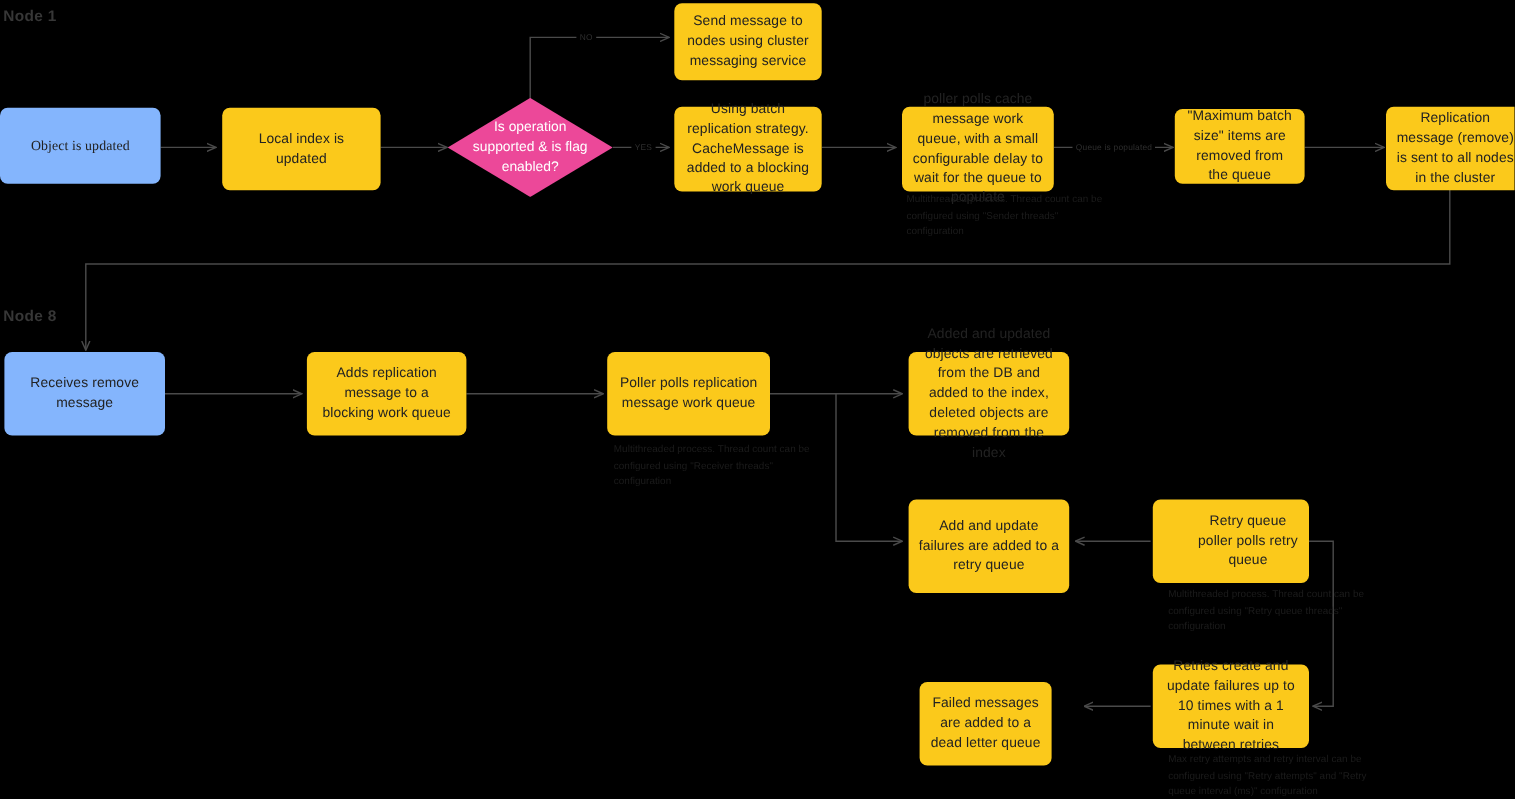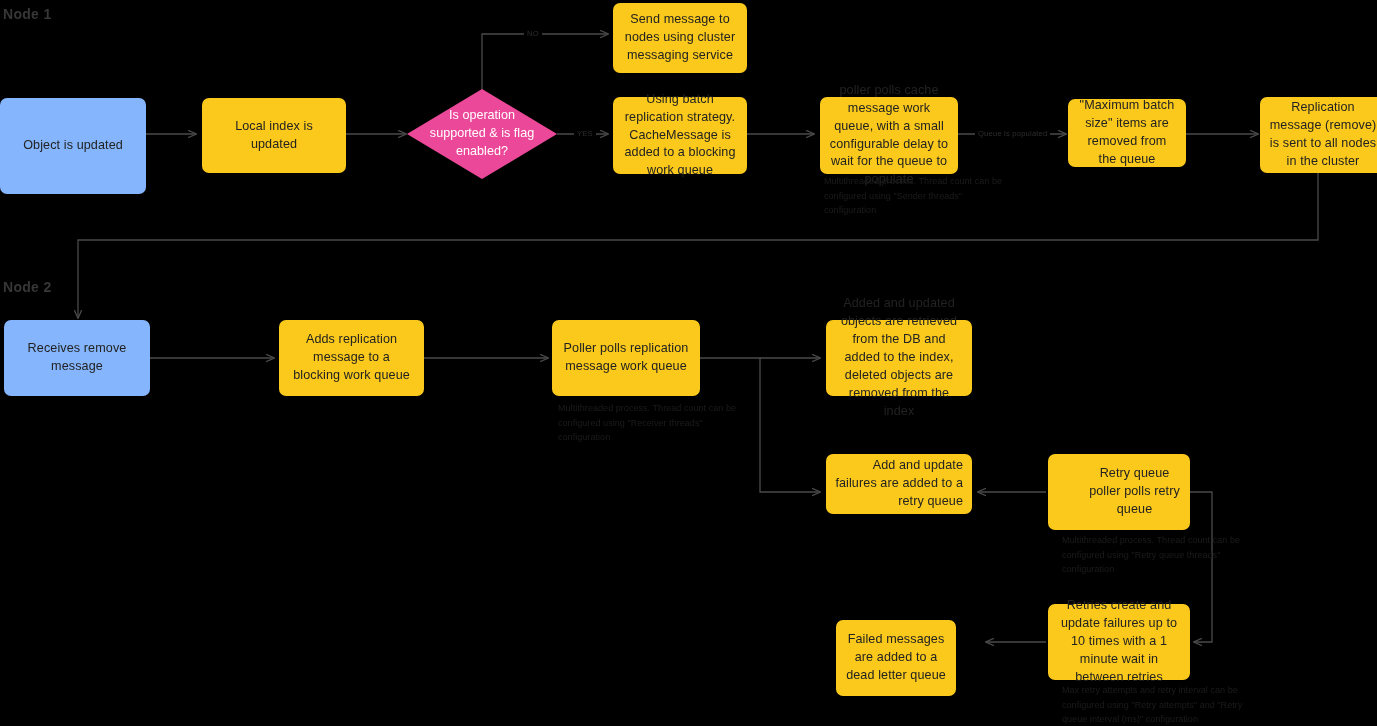--- a/index.html
+++ b/index.html
@@ -119,23 +119,23 @@
 
       <path d="M1046,492 L978,492" marker-end="url(#ah)"></path>
 
       <path d="M1190,492 L1212,492 L1212,642 L1194,642" marker-end="url(#ah)"></path>
 
       <path d="M1046,642 L986,642" marker-end="url(#ah)"></path>
     </g>
   </svg>
 
   <div class="swim-label" style="left:3px; top:6px;">Node 1</div>
-  <div class="swim-label" style="left:3px; top:279px;">Node 2</div>
+  <div class="swim-label" style="left:3px; top:279px;">Node 8</div>
 
-  <div class="node blue" style="left:0px; top:98px; width:146px; height:96px;">Object is updated</div>
+  <div class="node blue" style="left:0px; top:98px; width:146px; height:69px;font-family:Liberation Serif, serif;">Object is updated</div>
 
   <div class="node yellow" style="left:202px; top:98px; width:144px; height:75px;">Local index is updated</div>
 
   <div class="diamond" style="left:407px; top:89px; width:150px; height:90px;">Is operation supported &amp; is flag enabled?</div>
 
   <div class="node yellow" style="left:613px; top:3px; width:134px; height:70px;">Send message to nodes using cluster messaging service</div>
 
   <div class="node yellow" style="left:613px; top:97px; width:134px; height:77px;">Using batch replication strategy. CacheMessage is added to a blocking work queue</div>
 
   <div class="node yellow" style="left:820px; top:97px; width:138px; height:77px;">poller polls cache message work queue, with a small configurable delay to wait for the queue to populate</div>
@@ -149,21 +149,21 @@
   <div class="node blue" style="left:4px; top:320px; width:146px; height:76px;">Receives remove message</div>
 
   <div class="node yellow" style="left:279px; top:320px; width:145px; height:76px;">Adds replication message to a blocking work queue</div>
 
   <div class="node yellow" style="left:552px; top:320px; width:148px; height:76px;">Poller polls replication message work queue</div>
 
   <div class="note" style="left:558px; top:401px;">Multithreaded process. Thread count can be configured using "Receiver threads" configuration</div>
 
   <div class="node yellow" style="left:826px; top:320px; width:146px; height:76px;">Added and updated objects are retrieved from the DB and added to the index, deleted objects are removed from the index</div>
 
-  <div class="node yellow" style="left:826px; top:454px; width:146px; height:60px;text-align:right;">Add and update failures are added to a retry queue</div>
+  <div class="node yellow" style="left:826px; top:454px; width:146px; height:85px;">Add and update failures are added to a retry queue</div>
 
   <div class="node yellow" style="left:1048px; top:454px; width:142px; height:76px;padding-left:40px;">Retry queue poller polls retry queue</div>
 
   <div class="note" style="left:1062px; top:533px;">Multithreaded process. Thread count can be configured using "Retry queue threads" configuration</div>
 
   <div class="node yellow" style="left:836px; top:620px; width:120px; height:76px;">Failed messages are added to a dead letter queue</div>
 
   <div class="node yellow" style="left:1048px; top:604px; width:142px; height:76px;">Retries create and update failures up to 10 times with a 1 minute wait in between retries</div>
 
   <div class="note" style="left:1062px; top:683px;">Max retry attempts and retry interval can be configured using "Retry attempts" and "Retry queue interval (ms)" configuration</div>

